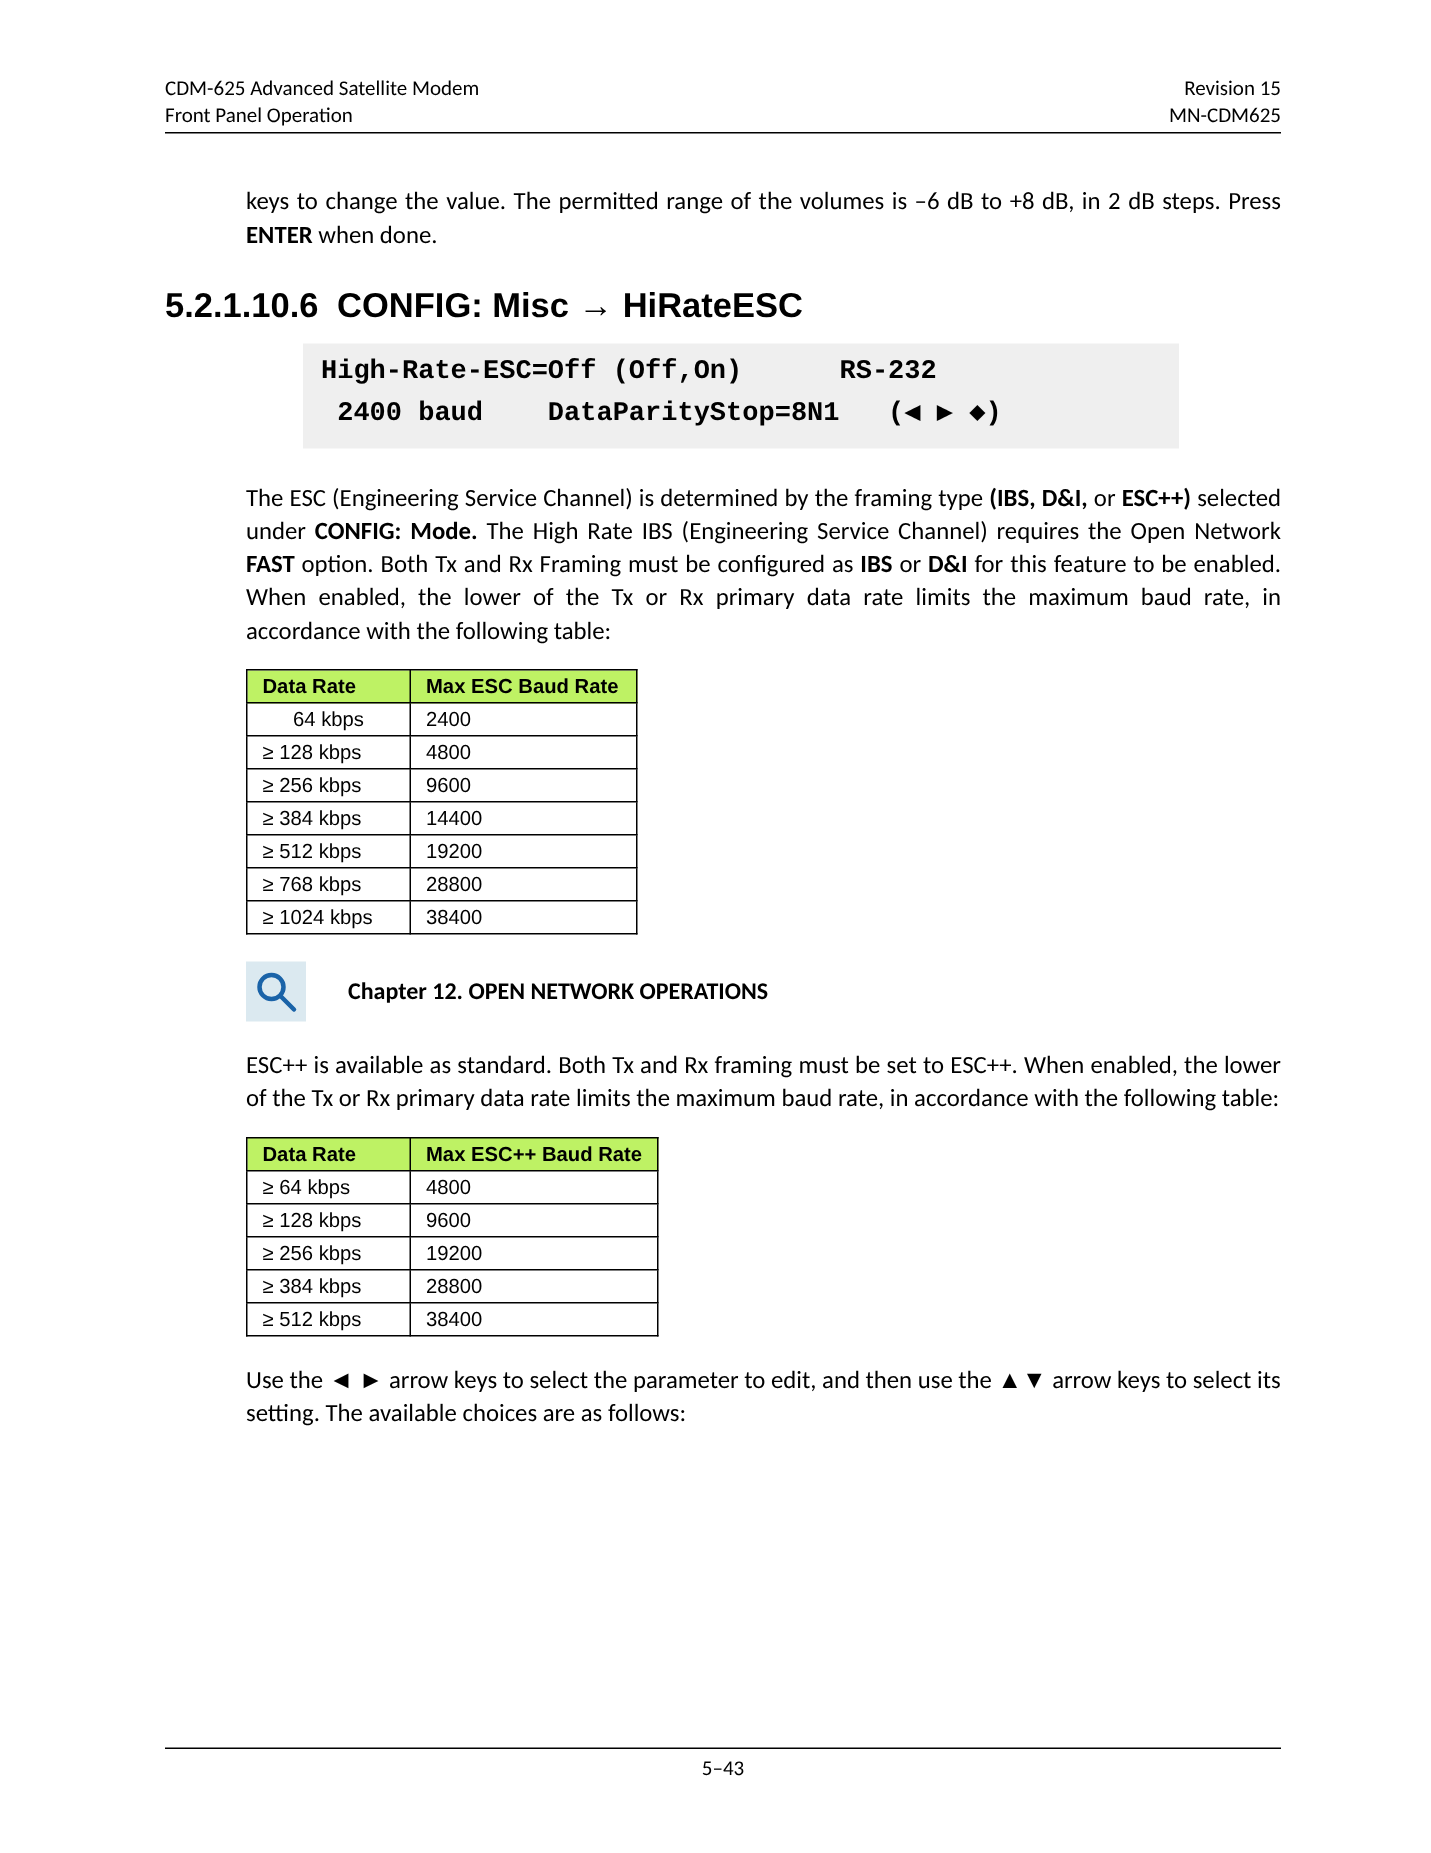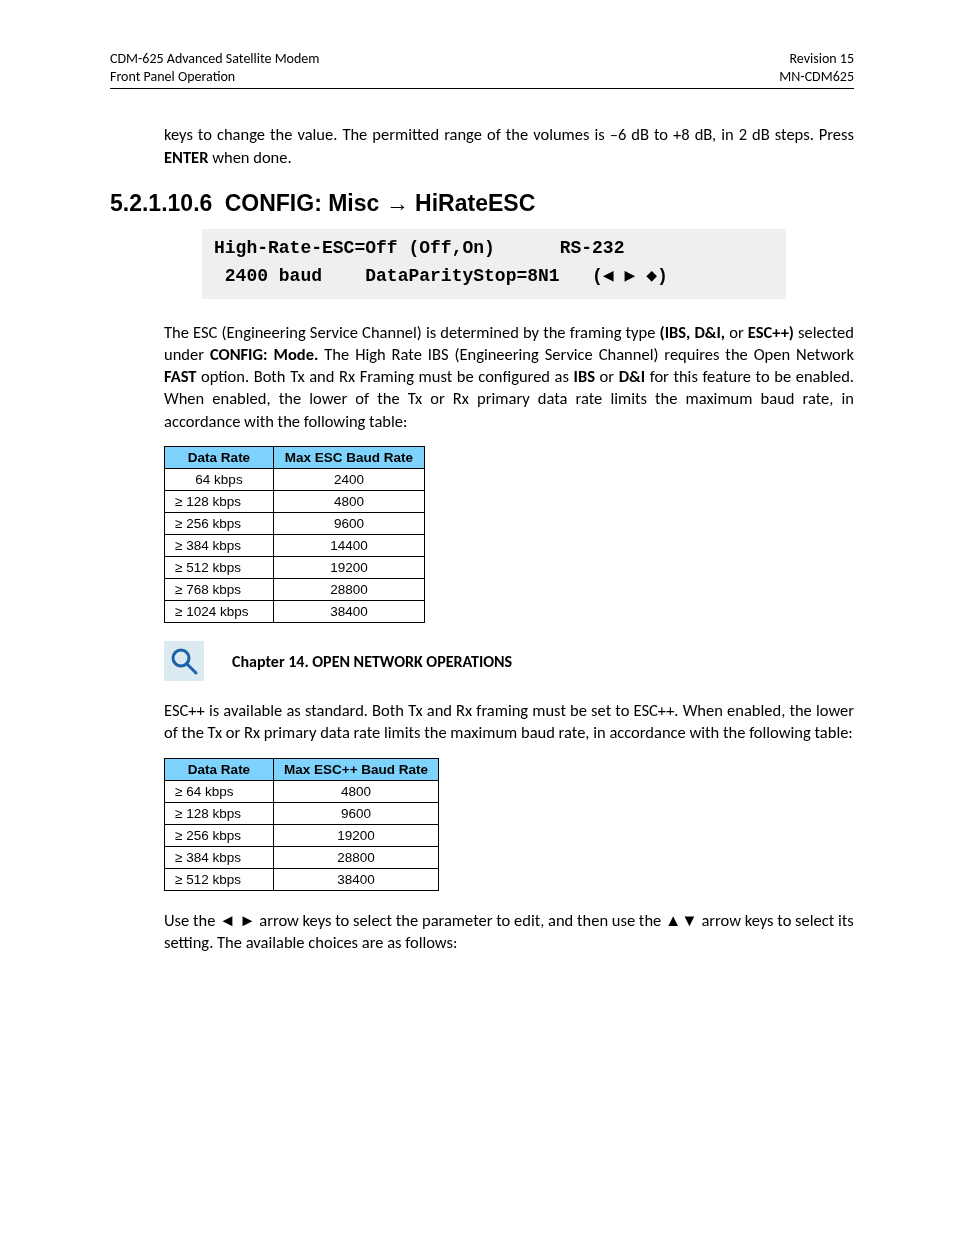--- a/index.html
+++ b/index.html
@@ -56,25 +56,25 @@
     margin: 10px 0 18px 54px;
     font-family: Arial, Helvetica, sans-serif;
     font-size: 13.5px;
   }
   table.data th, table.data td {
     border: 1px solid #000;
     padding: 3px 10px;
   }
   table.data th {
     font-weight: bold;
-    text-align: center;
-    background: #7dd3fc;
+    text-align: left;
+    background: #bef264;
   }
   table.data td.c1 { text-align: left; min-width: 88px; }
-  table.data td.c2 { text-align: center; min-width: 130px; }
+  table.data td.c2 { min-width: 130px; }
   .xref {
     display: flex;
     align-items: center;
     margin: 14px 0 18px 54px;
     gap: 28px;
   }
   .xref .icon {
     width: 40px; height: 40px;
     background: #dbe9f0;
     display: flex; align-items: center; justify-content: center;
@@ -161,21 +161,21 @@
     </tbody>
   </table>
 
   <div class="xref">
     <div class="icon">
       <svg width="30" height="30" viewBox="0 0 30 30">
           <circle cx="12" cy="12" r="8" fill="none" stroke="#1a63a8" stroke-width="3"></circle>
           <line x1="18" y1="18" x2="27" y2="27" stroke="#1a63a8" stroke-width="3" stroke-linecap="round"></line>
         </svg>
     </div>
-    <div class="label">Chapter 14. OPEN NETWORK OPERATIONS</div>
+    <div class="label">Chapter 12. OPEN NETWORK OPERATIONS</div>
   </div>
 
   <p class="body-text indent-first">ESC++ is available as standard. Both Tx and Rx framing must be set to ESC++. When enabled, the lower of the Tx or Rx primary data rate limits the maximum baud rate, in accordance with the following table:</p>
 
   <table class="data">
     <thead>
       <tr>
         <th>Data Rate</th>
         <th>Max ESC++ Baud Rate</th>
       </tr>
@@ -202,14 +202,17 @@
           <td class="c2">38400</td>
         </tr>
     </tbody>
   </table>
 
 
   <p class="body-text indent-first" style="text-align:left">
     <span>Use the </span><span>◄ ►</span><span> arrow keys to select the parameter to edit, and then use the </span><span>▲▼</span><span> arrow keys to select its setting. The available choices are as follows:</span>
   </p>
 
+  <div class="footer">
+    <span>5–43</span>
+  </div>
 
 </div>
 
 </body></html>

